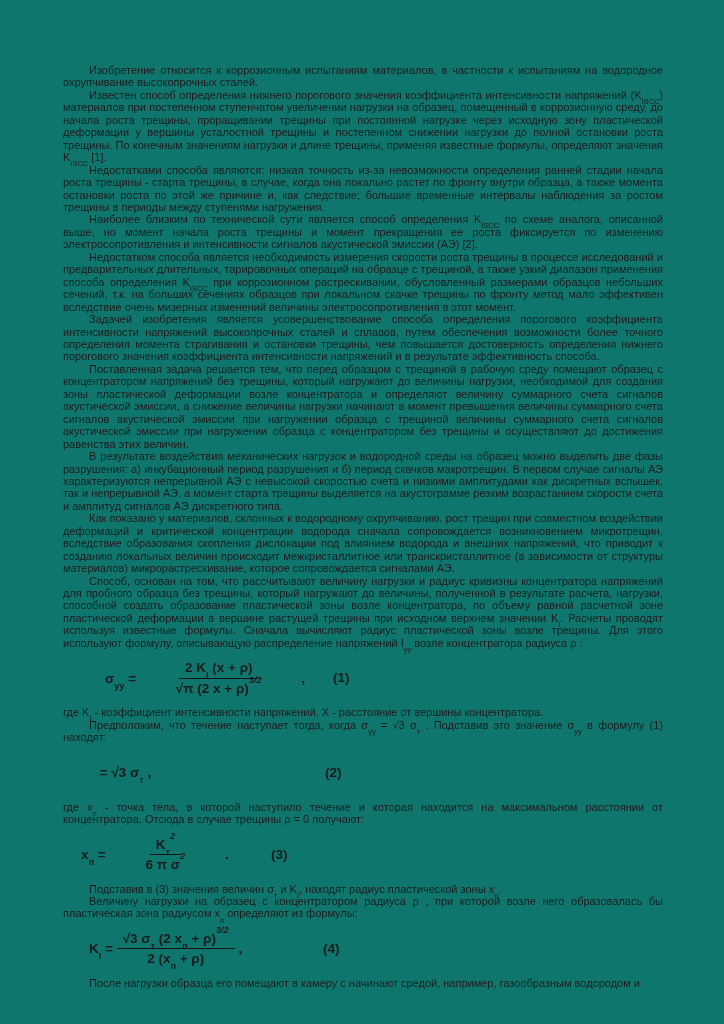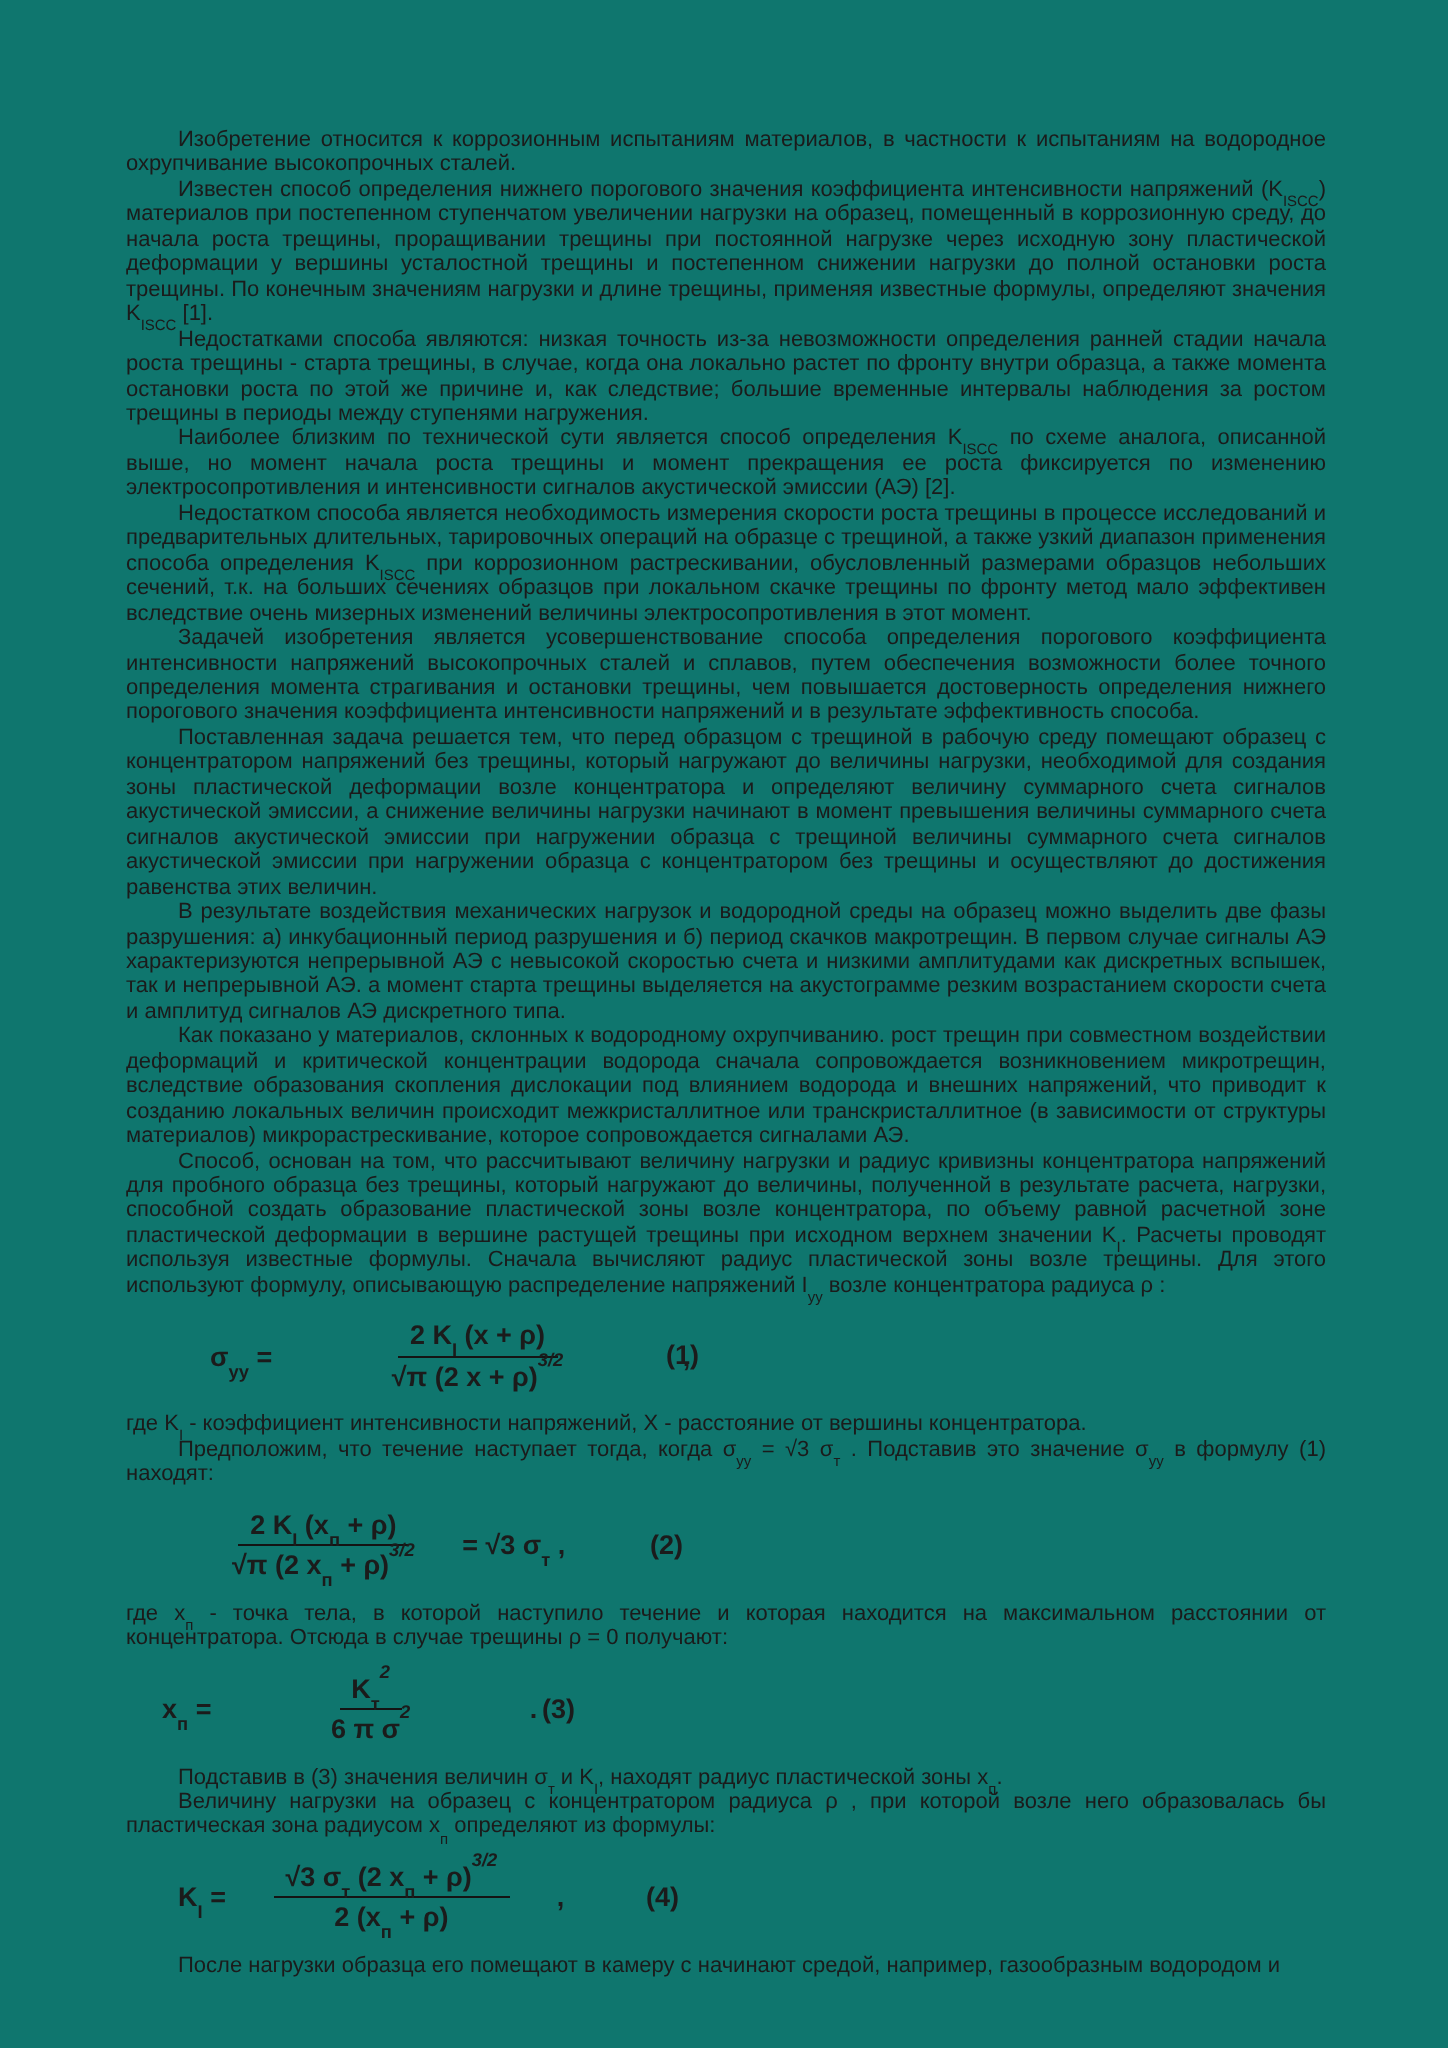--- a/index.html
+++ b/index.html
@@ -32,21 +32,21 @@
     font-weight: bold;
     font-size: 13.5px;
     line-height: 1.15;
     margin: 7px 0 6px 0;
     min-height: 44px;
   }
   .frac {
     display: inline-flex;
     flex-direction: column;
     align-items: center;
-    margin: 0 20px;
+    margin: 0 0;
     text-align: center;
   }
   .frac .num { padding: 0 6px 2px 6px; border-bottom: 1.6px solid #141414; }
   .frac .den { padding-top: 2px; }
   .flhs, .ftail { white-space: pre; }
   .fnum { position: absolute; top: 50%; transform: translateY(-50%); font-weight: bold; }
   .f1 { padding-left: 42px; gap: 36px; } .f1 .fnum { left: 270px; }
   .f2 { padding-left: 33px; } .f2 .fnum { left: 262px; }
   .f3 { padding-left: 18px; gap: 36px; } .f3 .fnum { left: 208px; }
   .f4 { padding-left: 26px; } .f4 .fnum { left: 260px; }
@@ -75,24 +75,20 @@
     </span>
     <span class="ftail"> ,</span>
     <span class="fnum">(1)</span>
   </div>
 
   <p class="para">где K<sub>I</sub> - коэффициент интенсивности напряжений, X - расстояние от вершины концентратора.</p>
   <p class="para ind">Предположим, что течение наступает тогда, когда σ<sub>yy</sub> = √3 σ<sub>т</sub> . Подставив это значение σ<sub>yy</sub> в формулу (1) находят:</p>
 
   <div class="formula f2">
     <span class="flhs"></span>
-    <span class="frac">
-      <span class="num">2 K<sub>I</sub> (x<sub>п</sub> + ρ)</span>
-      <span class="den">√π (2 x<sub>п</sub> + ρ)<sup>3/2</sup></span>
-    </span>
     <span class="ftail"> = √3 σ<sub>т</sub> ,</span>
     <span class="fnum">(2)</span>
   </div>
 
   <p class="para">где x<sub>п</sub> - точка тела, в которой наступило течение и которая находится на максимальном расстоянии от концентратора. Отсюда в случае трещины ρ = 0 получают:</p>
 
   <div class="formula f3">
     <span class="flhs">x<sub>п</sub> = </span>
     <span class="frac">
       <span class="num">K<sub>т</sub><sup>2</sup></span>

